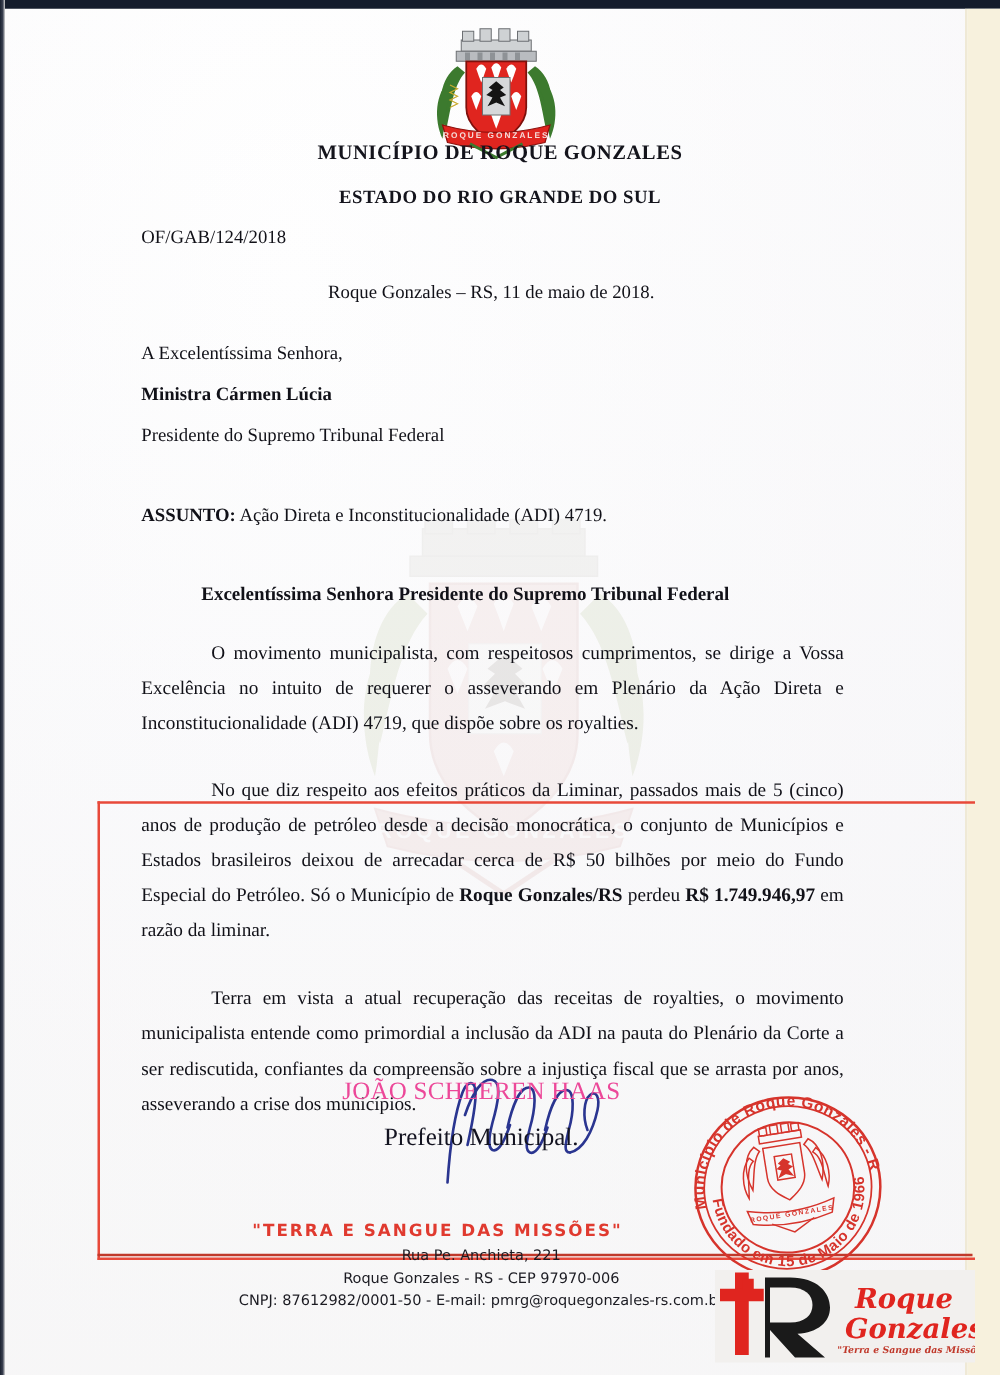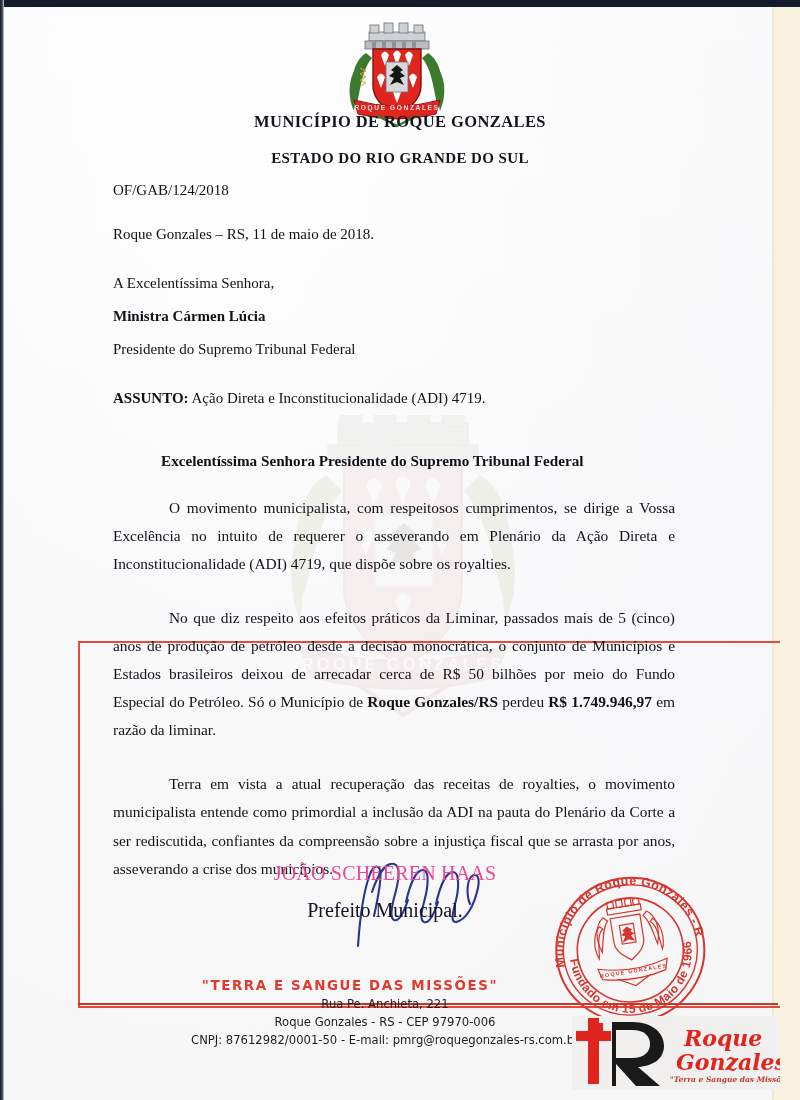--- a/index.html
+++ b/index.html
@@ -100,30 +100,30 @@
     position: absolute;
     left: 113px;
     top: 183px;
     width: 562px;
     color: #111118;
     font-size: 15.2px;
     line-height: 1.0;
   }
   .ref-line { font-size: 15px; margin: 0 0 0 0; }
   .date-line {
-    text-align: left;
+    text-align: center;
     font-size: 15px;
     margin-top: 29px;
     padding-right: 2px;
   }
   .addr-block { margin-top: 34px; }
   .addr-line { font-size: 15px; margin-bottom: 18px; font-family: Liberation Serif, serif; }
   .addr-line.bold { font-weight: bold; }
   .subject-line {
-    margin-top: 34px;
+    margin-top: 49px;
     font-size: 15px;
   }
   .subject-label { font-weight: bold; }
   .salutation {
     margin-top: 47px;
     margin-left: 48px;
     font-weight: bold;
     font-size: 15.2px;
   }
   .para {

